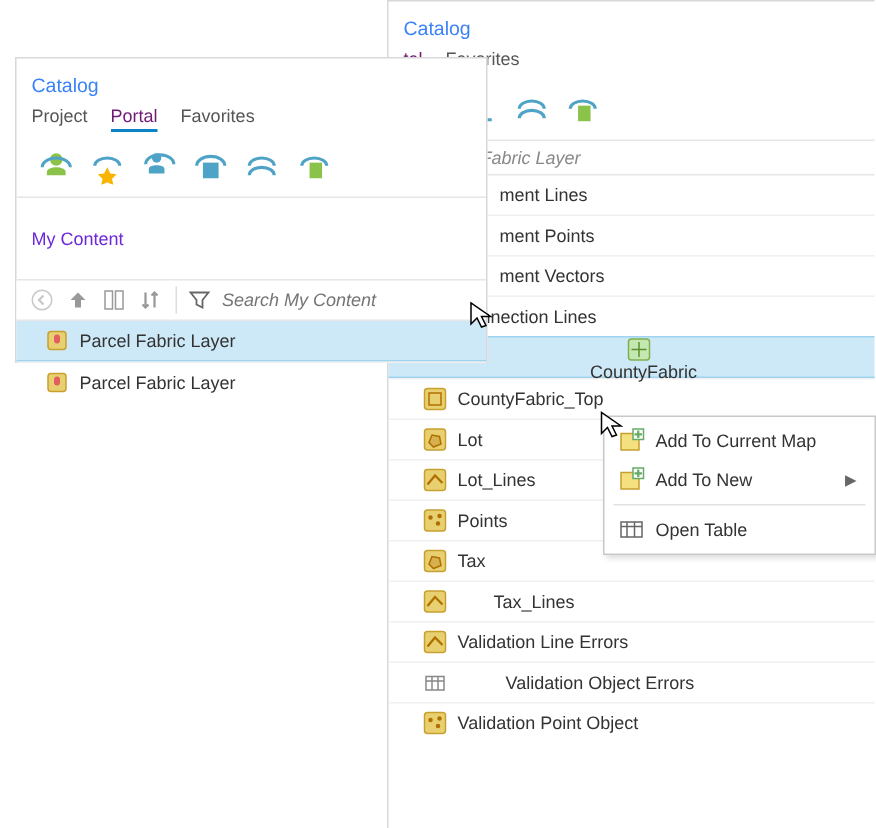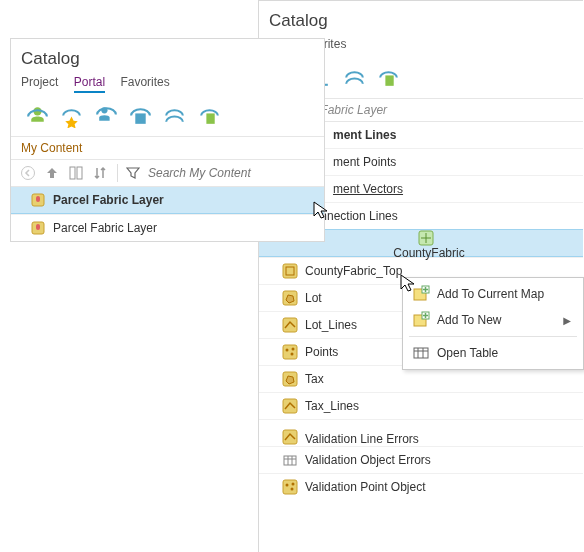--- a/index.html
+++ b/index.html
@@ -1,39 +1,39 @@
 <!DOCTYPE html>
 <html><head>
 <meta charset="utf-8">
 <style>
   html,body{margin:0;padding:0;width:584px;height:552px;background:#fff;
     font-family:"Segoe UI",Tahoma,sans-serif;font-size:12px;color:#333;overflow:hidden;}
   .pane{position:absolute;top:0;border:1px solid #d8d8d8;background:#fff;box-sizing:border-box;}
   #left{left:10px;top:38px;width:315px;height:204px;}
   #right{left:258px;top:0;width:325px;height:552px;border-right:none;border-bottom:none;}
 
-  .title{font-size:17px;color:#404040;padding:10px 10px 4px 10px;}
+  .title{font-size:13px;color:#3b82f6;padding:10px 10px 4px 10px;}
   .tabs{padding:2px 10px 6px 10px;}
   .tab{display:inline-block;margin-right:12px;color:#555;cursor:pointer;
        border-bottom:2px solid transparent;padding-bottom:2px;}
   .tab.sel{color:#701a75;border-bottom-color:#0a84c6;}
   .iconbar{padding:4px 8px 8px 14px;}
   .iconbar span{display:inline-block;width:25px;height:25px;margin-right:6px;vertical-align:middle;}
-  .section-hdr{padding:4px 10px;border-top:1px solid #e6e6e6;color:#a16207;}
+  .section-hdr{padding:20px 10px;border-top:1px solid #e6e6e6;color:#6d28d9;}
   .toolbar{display:flex;align-items:center;border-top:1px solid #e6e6e6;border-bottom:1px solid #e6e6e6;
            padding:2px 6px;background:#fff;}
   .tbtn{width:22px;height:22px;display:flex;align-items:center;justify-content:center;
         margin-right:2px;color:#888;}
   .tbtn.disabled{color:#c8c8c8;}
   .searchbox{flex:1;border:none;outline:none;font-style:italic;color:#888;font-size:12px;
              padding:4px 2px;background:transparent;}
 
   .row{display:flex;align-items:center;height:26px;padding:0 6px 0 18px;
        border-top:1px solid #f0f0f0;}
-  .row:first-child{border-top:none;font-weight:bold;}
+  .row:first-child{border-top:none;}
   .row .ico{width:18px;height:18px;margin-right:6px;display:flex;align-items:center;justify-content:center;}
   .row.sel{background:#cde8f7;border-top-color:#9fd3ef;border-bottom:1px solid #9fd3ef;}
   .cursor{position:absolute;pointer-events:none;}
 
   .menu{position:absolute;left:402px;top:277px;width:176px;background:#fff;
         border:1px solid #c9c9c9;box-shadow:2px 2px 4px rgba(0,0,0,.15);padding:3px 2px;}
   .menu .mrow{display:flex;align-items:center;height:26px;padding:0 10px 0 6px;}
   .menu .mico{width:20px;height:20px;margin-right:6px;display:flex;align-items:center;justify-content:center;}
   .menu .arrow{margin-left:auto;color:#666;font-size:10px;}
   .menu .sep{height:1px;background:#e2e2e2;margin:3px 4px;}
@@ -70,21 +70,21 @@
   <div class="toolbar" style="padding:0 6px;">
     <input class="searchbox" value="ch Parcel Fabric Layer" style="">
   </div>
   <div id="right-list">
       <div class="row" style="padding-left: 74px;">
         <span>ment Lines</span>
       </div>
       <div class="row" style="padding-left: 74px;">
         <span>ment Points</span>
       </div>
-      <div class="row" style="padding-left: 74px; text-decoration: underline;">
+      <div class="row" style="padding-left: 74px;">
         <span>ment Vectors</span>
       </div>
       <div class="row" style="padding-left: 22px;">
         <span class="ico">
           <svg width="16" height="16" viewBox="0 0 16 16">
             <rect x="1" y="1" width="14" height="14" rx="2" fill="#e8d070" stroke="#c8a030"></rect>
             <path d="M3 11L8 5l5 5" fill="none" stroke="#b07000" stroke-width="1.5"></path>
           </svg>
         </span>
         <span>Connection Lines</span>
@@ -138,39 +138,39 @@
       </div>
       <div class="row" style="padding-left: 22px; text-align: center;">
         <span class="ico">
           <svg width="16" height="16" viewBox="0 0 16 16">
             <rect x="1" y="1" width="14" height="14" rx="2" fill="#e8d070" stroke="#c8a030"></rect>
             <path d="M4 10l2-5 5 1 1 5-5 2z" fill="#d8b050" stroke="#b07000"></path>
           </svg>
         </span>
         <span>Tax</span>
       </div>
-      <div class="row" style="padding-left: 22px;">
+      <div class="row" style="padding-left: 22px; gap: 24px;">
         <span class="ico">
           <svg width="16" height="16" viewBox="0 0 16 16">
             <rect x="1" y="1" width="14" height="14" rx="2" fill="#e8d070" stroke="#c8a030"></rect>
             <path d="M3 11L8 5l5 5" fill="none" stroke="#b07000" stroke-width="1.5"></path>
           </svg>
         </span>
         <span>Tax_Lines</span>
       </div>
-      <div class="row" style="padding-left: 22px; align-items: flex-end;">
+      <div class="row" style="padding-left: 22px;">
         <span class="ico">
           <svg width="16" height="16" viewBox="0 0 16 16">
             <rect x="1" y="1" width="14" height="14" rx="2" fill="#e8d070" stroke="#c8a030"></rect>
             <path d="M3 11L8 5l5 5" fill="none" stroke="#b07000" stroke-width="1.5"></path>
           </svg>
         </span>
         <span>Validation Line Errors</span>
       </div>
-      <div class="row" style="padding-left: 22px;">
+      <div class="row" style="padding-left: 22px; gap: 32px;">
         <span class="ico">
           <svg width="16" height="16" viewBox="0 0 16 16">
             <rect x="2" y="4" width="12" height="9" fill="none" stroke="#888"></rect>
             <path d="M2 7h12M6 4v9M10 4v9" stroke="#888"></path>
           </svg>
         </span>
         <span>Validation Object Errors</span>
       </div>
       <div class="row" style="padding-left: 22px;">
         <span class="ico">

